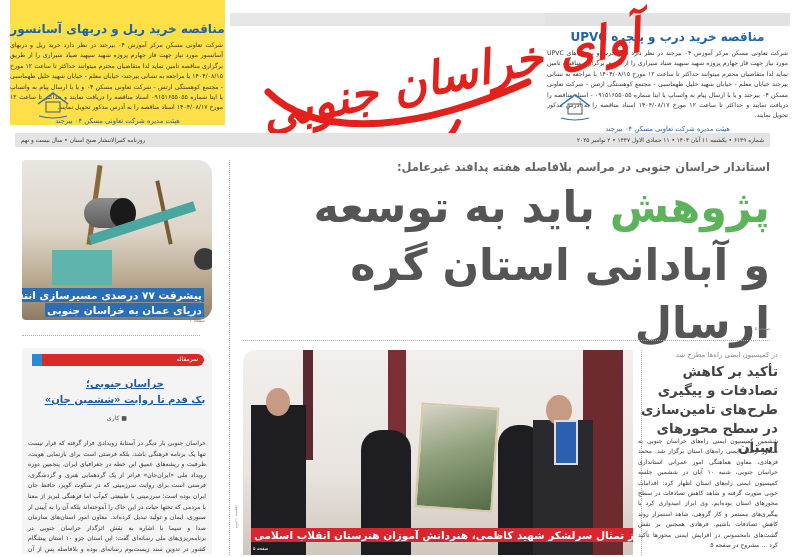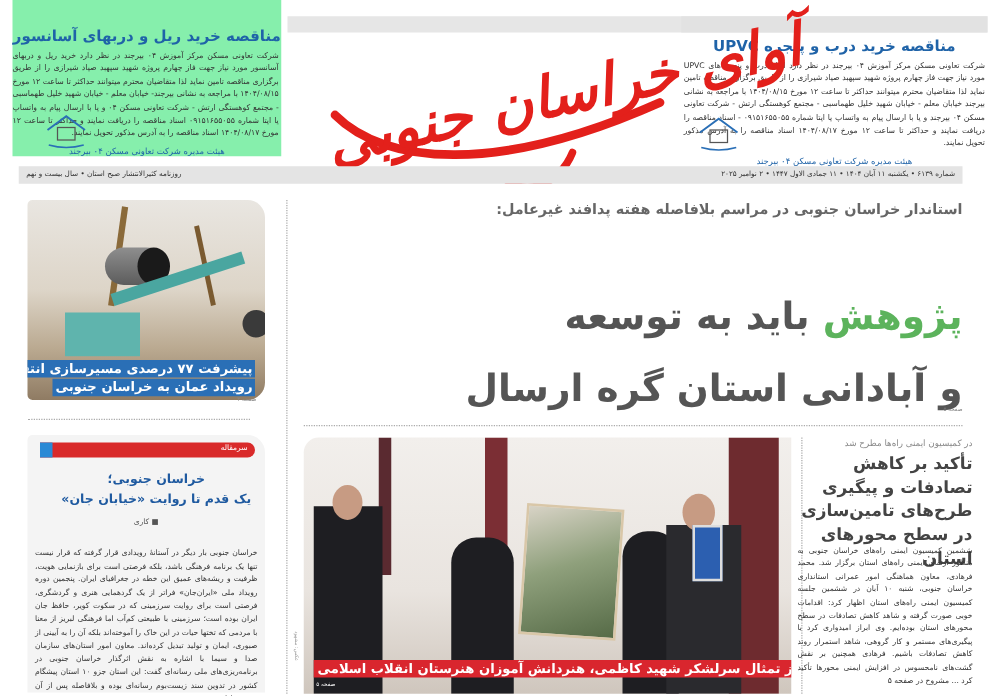--- a/index.html
+++ b/index.html
@@ -37,27 +37,27 @@
   .photo1 .pipe2 { position: absolute; left: 172px; top: 88px; width: 22px; height: 22px; border-radius: 50%; background: #3a3a3a; }
   .cap-blue { position: absolute; right: 8px; font-size: 10.5px; font-weight: bold; color: #fff; background: #2a6fb6; padding: 0 2px; line-height: 14px; white-space: nowrap; }
   .page-ref { position: absolute; font-size: 4.5px; color: #888; }
   .dotline { position: absolute; border-top: 1px dotted #aaa; }
   .vdot { position: absolute; border-left: 1px dotted #aaa; }
 
   .editorial { position: absolute; left: 22px; top: 348px; width: 190px; height: 206px; background: #f4f4f4; border-radius: 4px 14px 0 0; }
   .ed-bar { position: absolute; left: 10px; right: 8px; top: 6px; height: 12px; background: #d92a2a; border-radius: 0 6px 6px 0; }
   .ed-bar-blue { position: absolute; left: 0; top: 0; width: 10px; height: 12px; background: #2a8ad6; }
   .ed-bar-label { position: absolute; right: 6px; top: 1px; font-size: 6px; color: #fff; }
-  .ed-title { position: absolute; left: 16px; right: 0; top: 28px; text-align: center; color: #1f5aa0; font-weight: bold; font-size: 10px; line-height: 16px; }
+  .ed-title { position: absolute; left: 16px; right: 0; top: 28px; text-align: center; color: #1f5aa0; font-weight: bold; font-size: 10px; line-height: 16px; text-decoration: underline; }
   .ed-author { position: absolute; left: 0; right: 0; top: 66px; text-align: center; font-size: 6px; color: #555; }
   .ed-body { position: absolute; left: 6px; right: 6px; top: 90px; font-size: 6.1px; line-height: 10.6px; text-align: justify; color: #333; }
 
   
   .kicker { position: absolute; right: 30px; top: 160px; font-size: 11.5px; font-weight: bold; color: #666; white-space: nowrap; }
-  .headline { position: absolute; right: 30px; top: 178px; width: 540px; text-align: right; font-weight: bold; color: #555; font-size: 30px; line-height: 58px; letter-spacing: -1px; margin-top: 47px; }
+  .headline { position: absolute; right: 30px; top: 178px; width: 540px; text-align: right; font-weight: bold; color: #555; font-size: 43px; line-height: 58px; letter-spacing: -1px; }
   .headline .green { color: #5cb35c; }
 
   
   .photo2 { position: absolute; left: 243px; top: 350px; width: 390px; height: 205px; border-radius: 12px 0 0 0; overflow: hidden; background: linear-gradient(180deg,#f2efec 0%,#e9e4df 60%,#cfc6bd 100%); }
   .p2-curtain { position: absolute; top: 0; height: 110px; background: #7b2e34; }
   .p2-person { position: absolute; background: #1e1e22; }
   .p2-head { position: absolute; border-radius: 50%; background: #c79b83; }
   .p2-portrait { position: absolute; left: 175px; top: 55px; width: 78px; height: 105px; background: linear-gradient(160deg,#d8d3c6 0%,#8fa07c 45%,#566b47 100%); border: 2px solid #d9c7a8; transform: rotate(4deg); }
   .p2-poster { position: absolute; right: 55px; top: 70px; width: 24px; height: 45px; background: #2c5fb0; border: 2px solid #ddd; }
   .p2-stand { position: absolute; left: 10px; top: 90px; width: 30px; height: 85px; background: #e9bcc4; }
@@ -67,21 +67,21 @@
   
   .rc-kicker { position: absolute; right: 22px; top: 351px; font-size: 7px; color: #888; white-space: nowrap; text-align: center; }
   .rc-title { position: absolute; right: 22px; top: 362px; width: 140px; text-align: right; font-weight: bold; color: #444; font-size: 13.5px; line-height: 19px; }
   .rc-body { position: absolute; right: 22px; top: 436px; width: 140px; font-size: 6.1px; line-height: 10.4px; text-align: justify; color: #333; }
 </style>
 </head>
 <body>
 
 <div class="top-band"></div>
 
-<div class="ad ad-left" style="background:#86efac;">
+<div class="ad ad-left" style="background:#fde047;">
   <div class="ad-title">مناقصه خرید ریل و دربهای آسانسور</div>
   <div class="ad-body" style="padding-left:0;">شرکت تعاونی مسکن مرکز آموزش ۰۴ بیرجند در نظر دارد خرید ریل و دربهای آسانسور مورد نیاز جهت فاز چهارم پروژه شهید سپهبد صیاد شیرازی را از طریق برگزاری مناقصه تامین نماید لذا متقاضیان محترم میتوانند حداکثر تا ساعت ۱۲ مورخ ۱۴۰۴/۰۸/۱۵ با مراجعه به نشانی بیرجند- خیابان معلم - خیابان شهید خلیل طهماسبی - مجتمع کوهستگی ارتش - شرکت تعاونی مسکن ۰۴ و یا با ارسال پیام به واتساپ یا ایتا شماره ۰۹۱۵۱۶۵۵۰۵۵ اسناد مناقصه را دریافت نمایند و حداکثر تا ساعت ۱۲ مورخ ۱۴۰۴/۰۸/۱۷ اسناد مناقصه را به آدرس مذکور تحویل نمایند.</div>
   <div class="ad-sign">هیئت مدیره شرکت تعاونی مسکن ۰۴ بیرجند</div>
   <svg class="ad-logo" viewBox="0 0 36 30">
     <path d="M3 14 L18 3 L33 14" fill="none" stroke="#2a6fb6" stroke-width="1.5"></path>
     <rect x="11" y="12" width="14" height="10" fill="none" stroke="#555" stroke-width="1"></rect>
     <path d="M4 26 Q18 30 32 26" fill="none" stroke="#2a6fb6" stroke-width="1.2"></path>
   </svg>
 </div>
 
@@ -115,33 +115,33 @@
 
 <div class="photo1">
   <div class="crane"></div>
   <div class="crane2"></div>
   <div class="pipe"></div>
   <div class="pipe-end"></div>
   <div class="boom"></div>
   <div class="cab"></div>
   <div class="pipe2"></div>
   <div class="cap-blue" style="top:128px;">پیشرفت ۷۷ درصدی مسیرسازی انتقال آب</div>
-  <div class="cap-blue" style="top:143px;">رویداد عمان به خراسان جنوبی</div>
+  <div class="cap-blue" style="top:143px;">دریای عمان به خراسان جنوبی</div>
 </div>
 <div class="page-ref" style="right:595px;top:318px;">صفحه ۳</div>
 <div class="dotline" style="left:22px;width:178px;top:335px;"></div>
 
 <div class="editorial">
   <div class="ed-bar">
     <div class="ed-bar-blue"></div>
     <span class="ed-bar-label">سرمقاله</span>
   </div>
   <div class="ed-title">
     <div>خراسان جنوبی؛</div>
-    <div>یک قدم تا روایت «خیابان جان»</div>
+    <div>یک قدم تا روایت «ششمین جان»</div>
   </div>
   <div class="ed-author">■ کاری</div>
   <div class="ed-body">خراسان جنوبی بار دیگر در آستانهٔ رویدادی قرار گرفته که قرار نیست تنها یک برنامه فرهنگی باشد، بلکه فرصتی است برای بازنمایی هویت، ظرفیت و ریشه‌های عمیق این خطه در جغرافیای ایران. پنجمین دوره رویداد ملی «ایران‌جان» فراتر از یک گردهمایی هنری و گردشگری، فرصتی است برای روایت سرزمینی که در سکوت کویر، حافظ جان ایران بوده است؛ سرزمینی با طبیعتی کم‌آب اما فرهنگی لبریز از معنا با مردمی که تختها حیات در این خاک را آموخته‌اند بلکه آن را به آیینی از صبوری، ایمان و تولید تبدیل کرده‌اند. معاون امور استان‌های سازمان صدا و سیما با اشاره به نقش اثرگذار خراسان جنوبی در برنامه‌ریزی‌های ملی رسانه‌ای گفت: این استان جزو ۱۰ استان پیشگام کشور در تدوین سند زیست‌بوم رسانه‌ای بوده و بلافاصله پس از آن سند ... ادامه در صفحه ۲</div>
 </div>
 
 <div class="kicker">استاندار خراسان جنوبی در مراسم بلافاصله هفته پدافند غیرعامل:</div>
 <div class="headline">
   <div><span class="green">پژوهش</span><span> باید به توسعه</span></div>
   <div>و آبادانی استان گره ارسال</div>
 </div>

